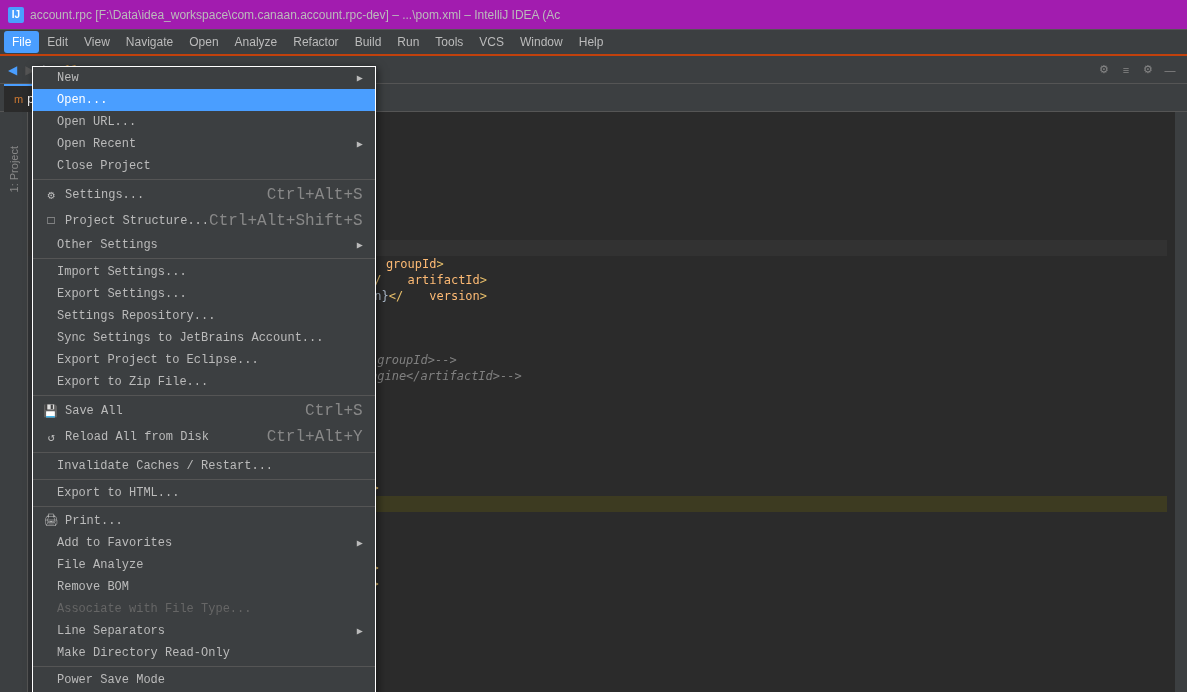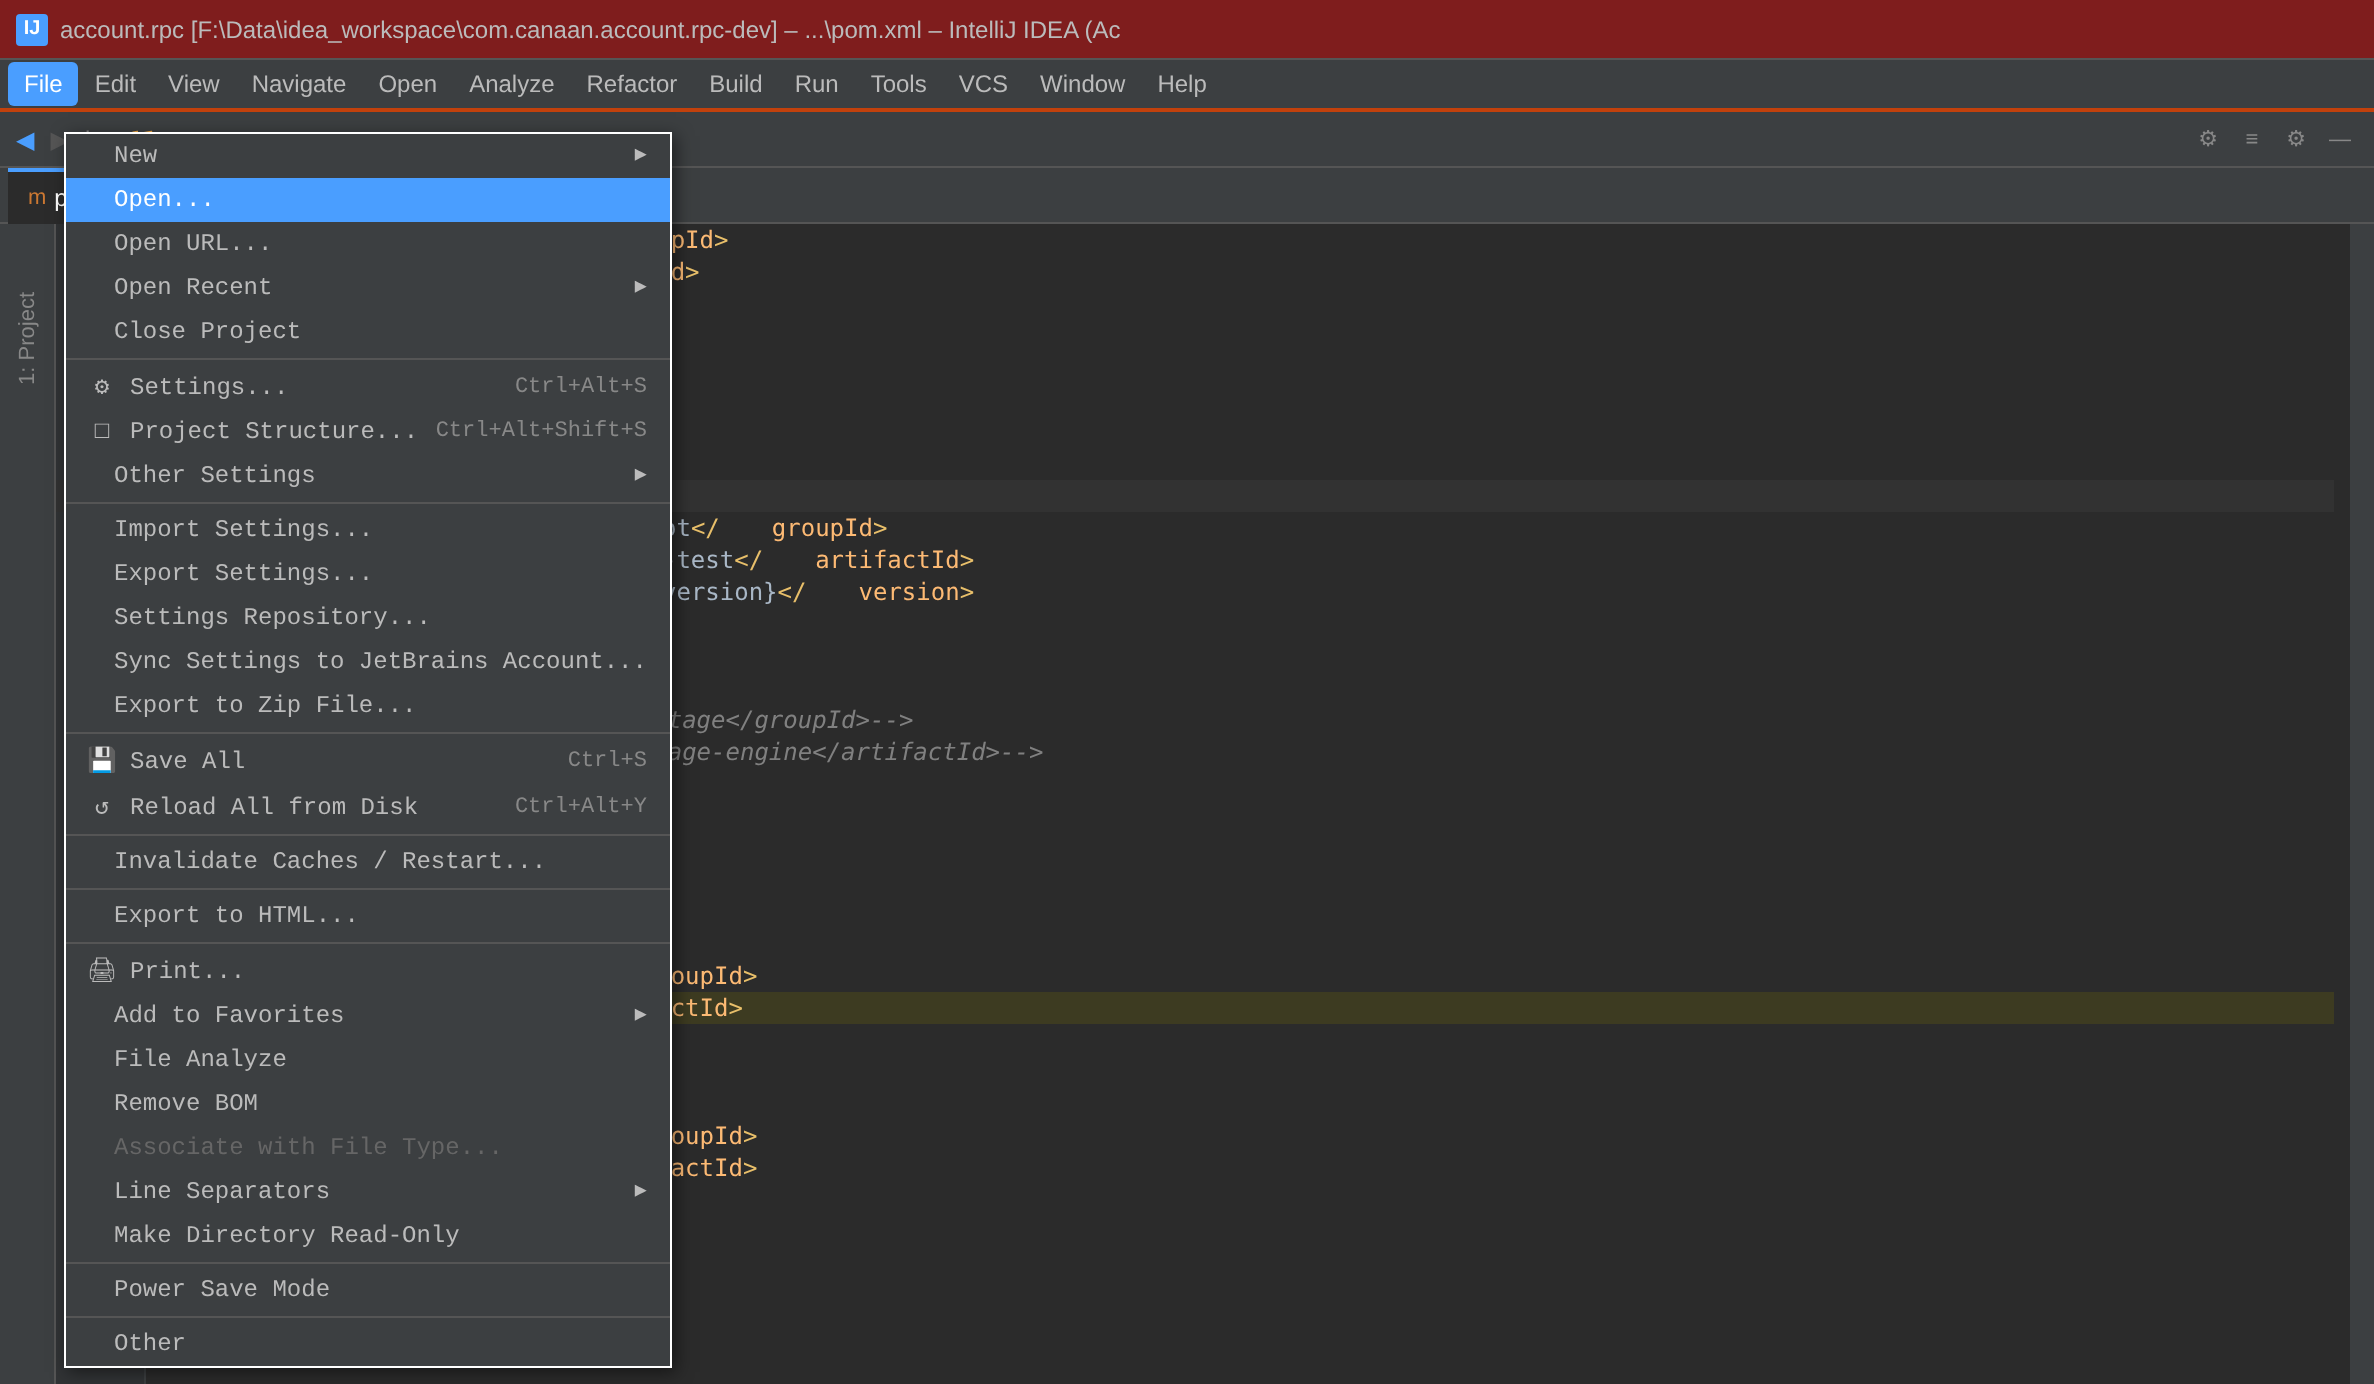--- a/index.html
+++ b/index.html
@@ -11,21 +11,21 @@
       width: 1187px;
       height: 692px;
       overflow: hidden;
       position: relative;
     }
 
     
     .title-bar {
       display: flex;
       align-items: center;
-      background: #7f1d1d;
+      background: #a21caf;
       height: 30px;
       padding: 0 8px;
       font-size: 12px;
       color: #bbbbbb;
       border-bottom: 1px solid #555;
     }
     .title-bar-icon {
       width: 16px;
       height: 16px;
       background: #4a9eff;
@@ -99,21 +99,21 @@
       background: #4a9eff;
       color: white;
     }
     .dropdown-item.highlighted {
       background: #4a9eff;
       color: white;
     }
     .dropdown-item .shortcut {
       margin-left: auto;
       color: #888;
-      font-size: 11px;
+      font-size: 16px;
     }
     .dropdown-item .arrow {
       margin-left: auto;
       font-size: 10px;
     }
     .dropdown-item .icon-area {
       width: 20px;
       margin-right: 4px;
       margin-left: -16px;
       display: flex;
@@ -447,20 +447,23 @@
     <div class="dropdown-item">
       <span>Export Settings...</span>
     </div>
     <div class="dropdown-item">
       <span>Settings Repository...</span>
     </div>
     <div class="dropdown-item">
       <span>Sync Settings to JetBrains Account...</span>
     </div>
     <div class="dropdown-item">
+      <span>Export Project to Eclipse...</span>
+    </div>
+    <div class="dropdown-item">
       <span>Export to Zip File...</span>
     </div>
     <div class="dropdown-separator"></div>
     <div class="dropdown-item">
       <span class="icon-area">💾</span>
       <span>Save All</span>
       <span class="shortcut">Ctrl+S</span>
     </div>
     <div class="dropdown-item">
       <span class="icon-area">↺</span>

